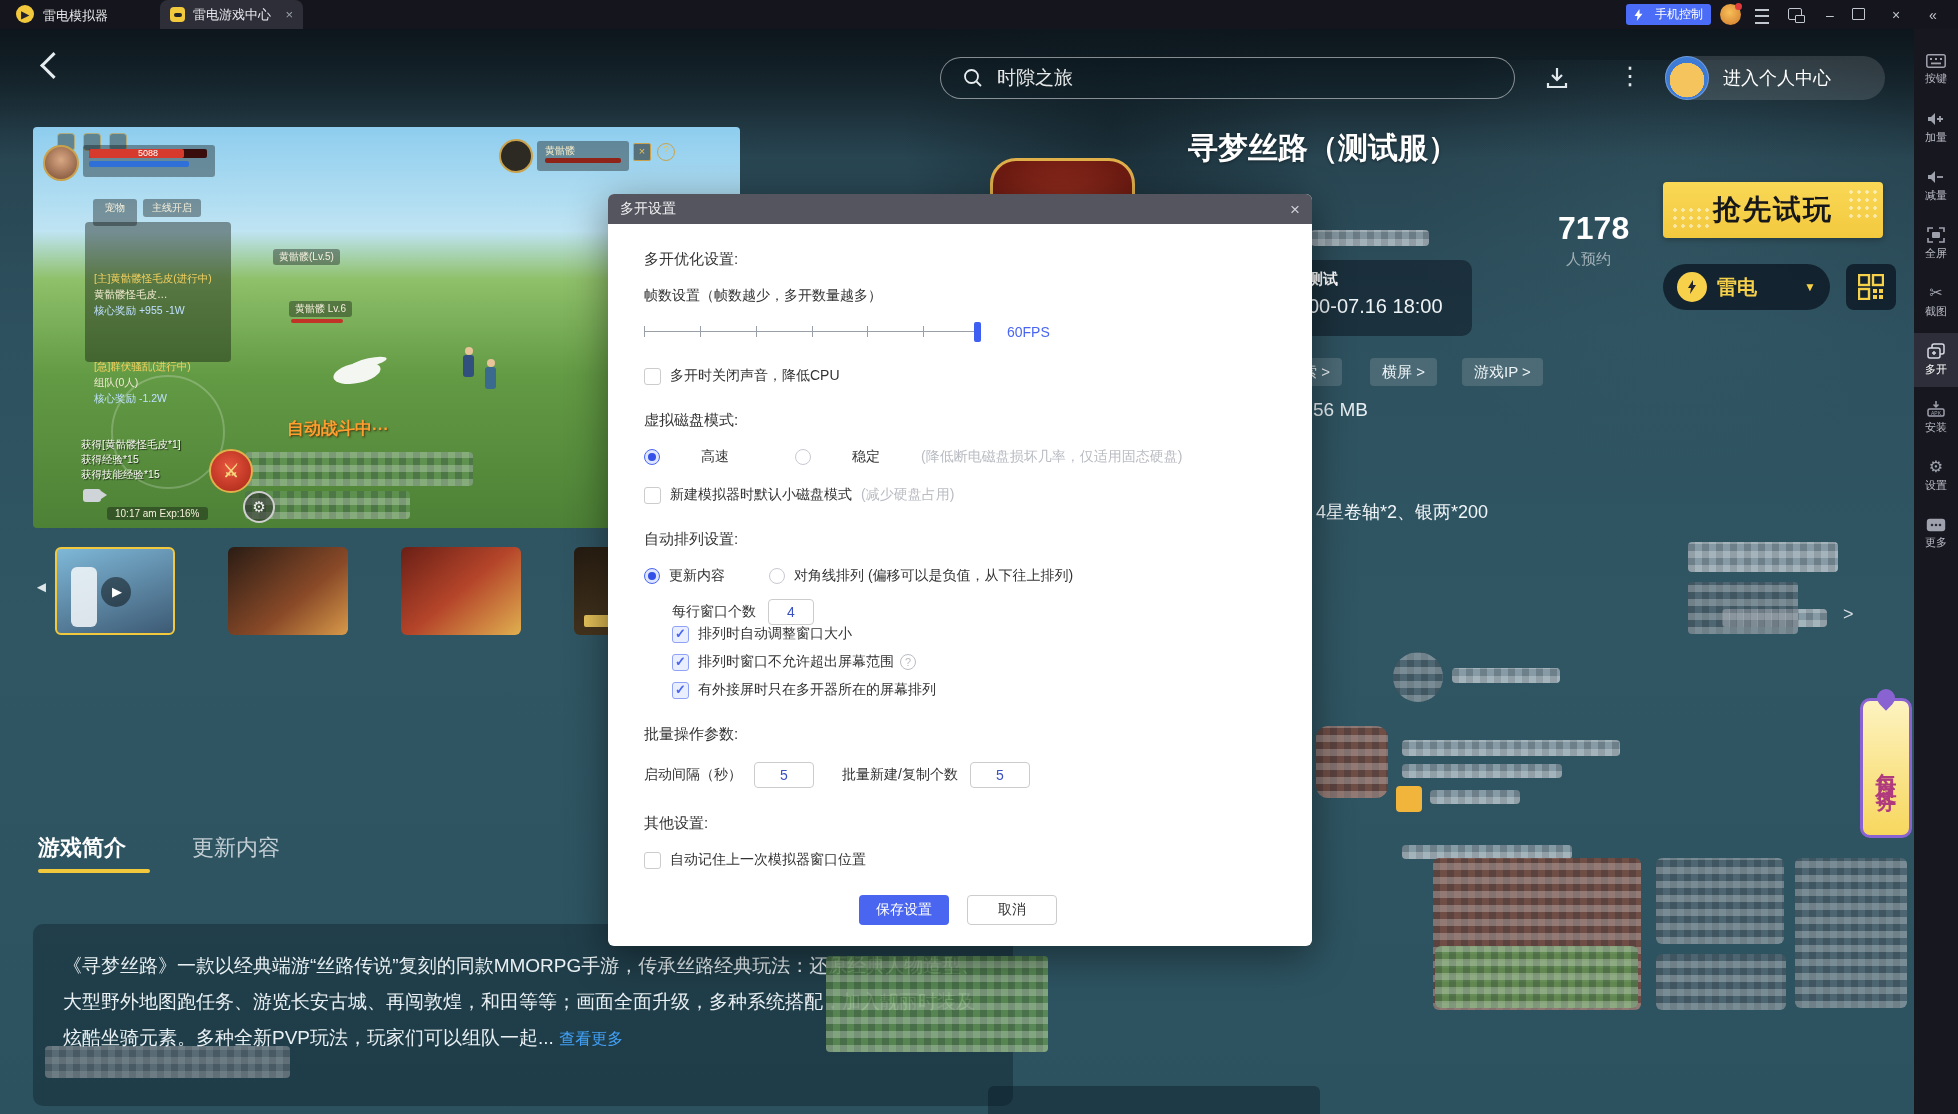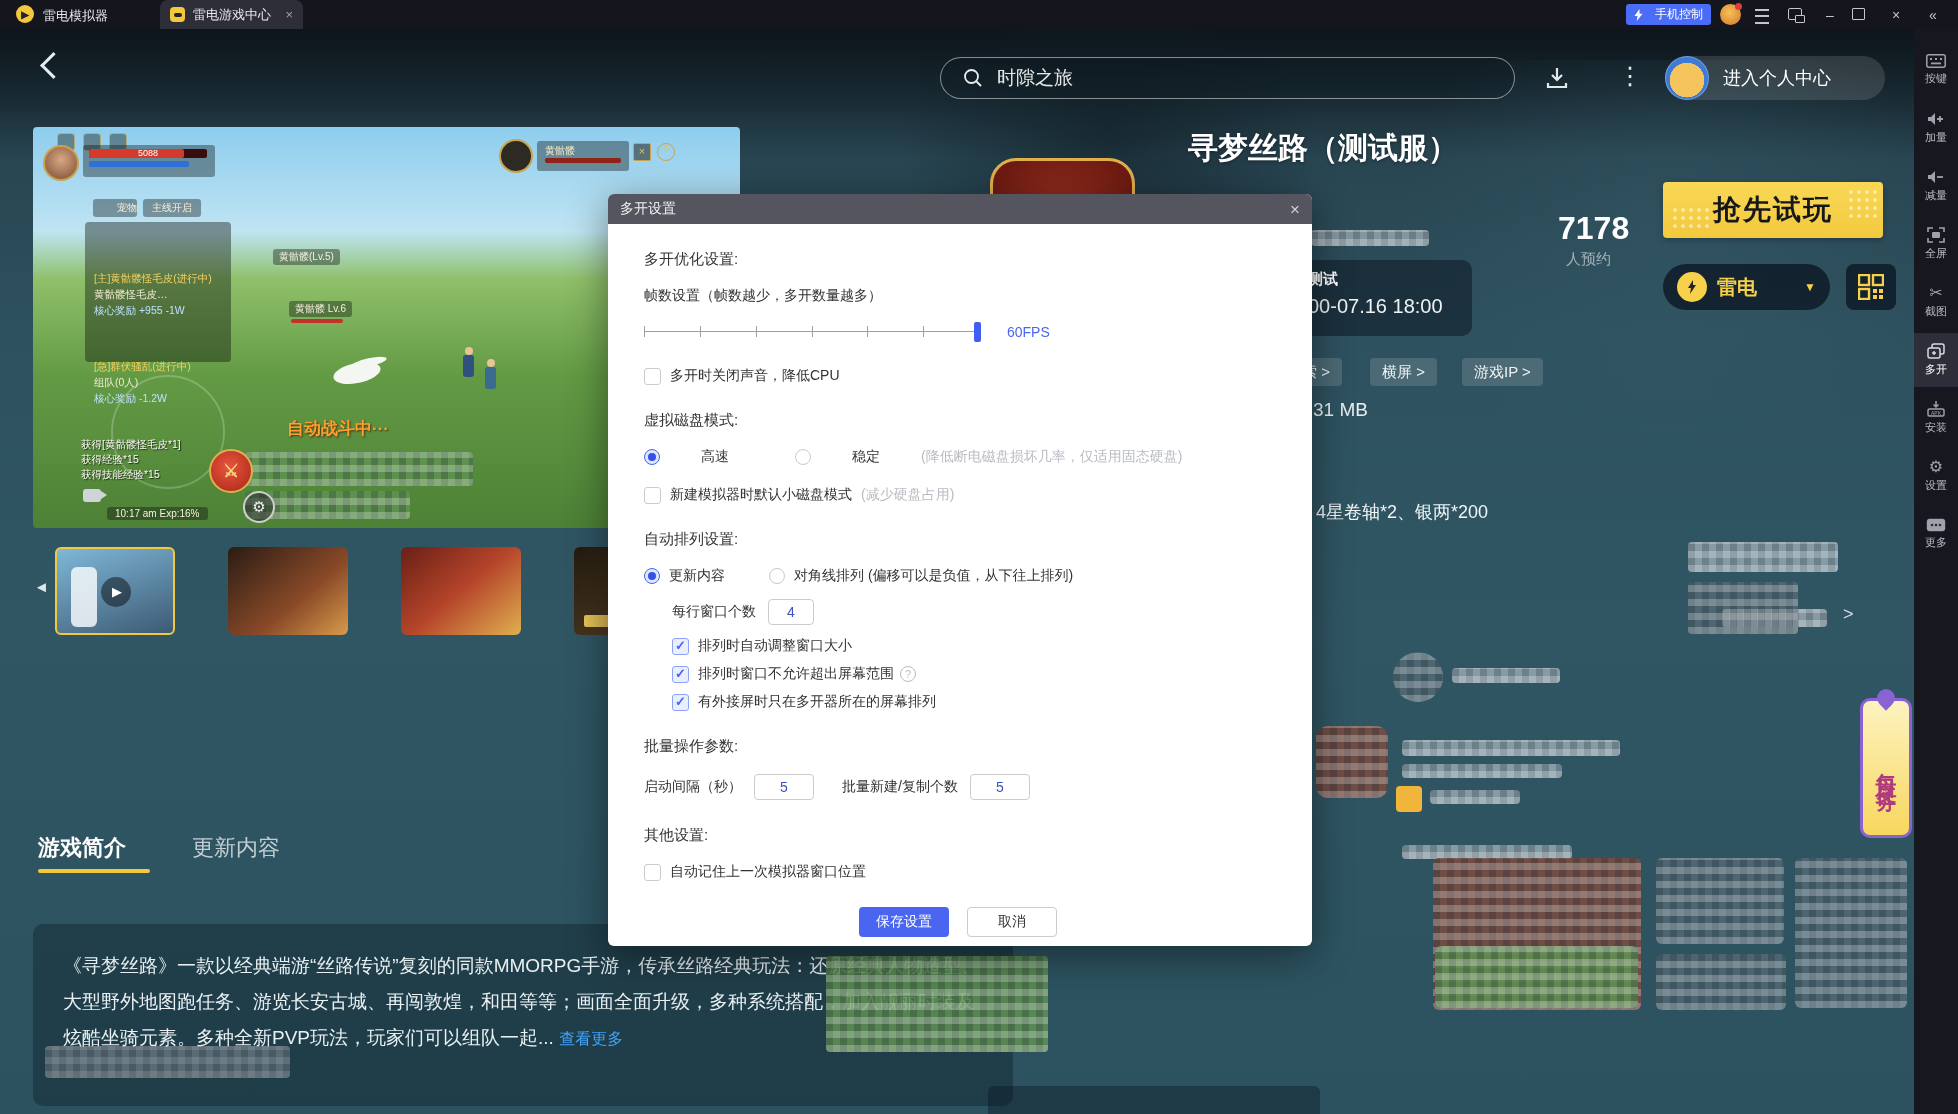--- a/index.html
+++ b/index.html
@@ -105,21 +105,21 @@
   #video{left:33px;top:127px;width:707px;height:401px;border-radius:4px;overflow:hidden;background:linear-gradient(180deg,#8ecdee 0%,#bfe4f3 26%,#8fc06a 38%,#639a44 62%,#4d8136 100%);}
   .hud-plate{position:absolute;background:rgba(10,16,12,0.38);border-radius:3px;color:#f5f0dc;}
   #v-icons{left:24px;top:6px;display:flex;gap:8px;}
   .v-ic{width:16px;height:16px;border-radius:4px;background:rgba(30,40,30,0.45);border:1px solid rgba(230,200,120,0.6);}
   #v-avatar{left:10px;top:18px;width:36px;height:36px;border-radius:50%;background:radial-gradient(circle at 50% 40%,#d8a884,#7a4a32);border:2px solid #caa24c;box-sizing:border-box;}
   #v-hpwrap{left:50px;top:18px;width:132px;height:32px;}
   #v-hpbar{left:56px;top:22px;width:118px;height:9px;background:#3a0d0d;border-radius:2px;}
   #v-hpfill{left:56px;top:22px;width:95px;height:9px;background:#d53a2c;border-radius:2px;}
   #v-hptext{left:56px;top:21px;width:118px;text-align:center;font-size:9px;color:#fff;z-index:2;}
   #v-mpbar{left:56px;top:34px;width:100px;height:6px;background:#2f6fd8;border-radius:2px;}
-  #v-tab1{left:60px;top:72px;width:44px;height:18px;font-size:10px;text-align:right;line-height:18px;}
+  #v-tab1{left:60px;top:72px;width:44px;height:27px;font-size:10px;text-align:center;line-height:18px;}
   #v-tab2{left:110px;top:72px;width:58px;height:18px;font-size:10px;text-align:center;line-height:18px;}
   #v-boss{left:466px;top:12px;width:34px;height:34px;border-radius:50%;background:#2d2a24;border:2px solid #caa24c;box-sizing:border-box;}
   #v-target{left:504px;top:14px;width:92px;height:30px;}
   #v-target-name{left:512px;top:17px;font-size:10px;color:#f5ecc8;}
   #v-target-hp{left:512px;top:31px;width:76px;height:5px;background:#8f2318;border-radius:2px;}
   #v-target-close{left:600px;top:16px;width:16px;height:16px;border:1px solid #caa24c;border-radius:2px;color:#e6c25c;font-size:11px;line-height:14px;text-align:center;background:rgba(20,16,8,0.5);}
   #v-help{left:624px;top:16px;width:16px;height:16px;border:1px solid #caa24c;border-radius:50%;color:#e6c25c;font-size:10px;line-height:14px;text-align:center;}
   #v-quest{left:52px;top:95px;width:146px;height:140px;background:rgba(14,22,14,0.42);border-radius:4px;padding:8px 9px;box-sizing:border-box;font-size:10.5px;line-height:16px;color:#f0ead0;}
   .q-y{color:#f2d060;margin-top:40px;}
   .q-b{color:#bfe0ff;}
@@ -173,21 +173,21 @@
   .rd{width:16px;height:16px;border-radius:50%;border:1px solid #c9c9d2;background:#fff;box-sizing:border-box;position:relative;flex:none;}
   .rd.on{border-color:#4a66f1;background:#dfe6ff;}
   .rd.on::after{content:"";position:absolute;inset:3px;border-radius:50%;background:#3350e8;}
   .lab{margin-left:9px;}
   #slider-row{margin:16px 0 24px 0;}
   #slider{position:relative;width:335px;height:22px;}
   #slider-track{position:absolute;left:0;right:0;top:10px;height:1px;background:#9aa0a8;}
   .tick{position:absolute;top:5px;width:1px;height:11px;background:#9aa0a8;}
   #slider-handle{position:absolute;right:-2px;top:1px;width:7px;height:20px;border-radius:2px;background:#3f5ef2;}
   #fps-value{color:#4a66f1;margin-left:28px;}
-  .mb26{margin-bottom:26px;} .mb20{margin-bottom:20px;gap:32px;} .mb14{margin-bottom:14px;} .mb12{margin-bottom:12px;} .mb10{margin-bottom:10px;}
+  .mb26{margin-bottom:26px;} .mb20{margin-bottom:20px;gap:32px;} .mb14{margin-bottom:14px;} .mb12{margin-bottom:0;} .mb10{margin-bottom:10px;}
   .indent{margin-left:28px;}
   .num{width:46px;height:26px;border:1px solid #ccc;border-radius:4px;text-align:center;font-size:14px;color:#3a50c0;margin-left:12px;font-family:"Liberation Sans",sans-serif;box-sizing:border-box;}
   .num.wide{width:60px;}
   #help-badge{width:16px;height:16px;border-radius:50%;border:1px solid #b9bcc2;color:#b9bcc2;font-size:11px;line-height:15px;text-align:center;margin-left:6px;box-sizing:border-box;}
   #dlg-buttons{display:flex;justify-content:center;gap:18px;margin-top:26px;}
   #btn-save{width:90px;height:30px;border-radius:4px;background:#4a66f1;color:#fff;font-size:14px;display:flex;align-items:center;justify-content:center;}
   #btn-cancel{width:90px;height:30px;border-radius:4px;background:#fff;border:1px solid #ccc;box-sizing:border-box;color:#333;font-size:14px;display:flex;align-items:center;justify-content:center;}
 </style>
 </head>
 <body>
@@ -257,21 +257,21 @@
         <rect x="21" y="15" width="4" height="4"></rect>
         <rect x="15" y="21" width="4" height="4"></rect>
         <rect x="21" y="21" width="4" height="4"></rect>
       </g>
     </svg>
 </div>
 
 <div id="tag-0" class="tag">索 &gt;</div>
 <div id="tag-1" class="tag">横屏 &gt;</div>
 <div id="tag-2" class="tag">游戏IP &gt;</div>
-<div id="size-label" class="abs">31 MB</div>
+<div id="size-label" class="abs">56 MB</div>
 <div id="reward-label" class="abs">4星卷轴*2、银两*200</div>
 <div id="more-line" class="abs px px-w"></div>
 <div id="more-arrow" class="abs">&gt;</div>
 
 <div id="cw-a1" class="abs px px-w"></div>
 <div id="cw-a2" class="abs px px-d"></div>
 <div id="cw-b1" class="abs px px-d"></div>
 <div id="cw-b2" class="abs px px-w"></div>
 <div id="cw-c1" class="abs px px-r"></div>
 <div id="cw-c2" class="abs px px-w"></div>

